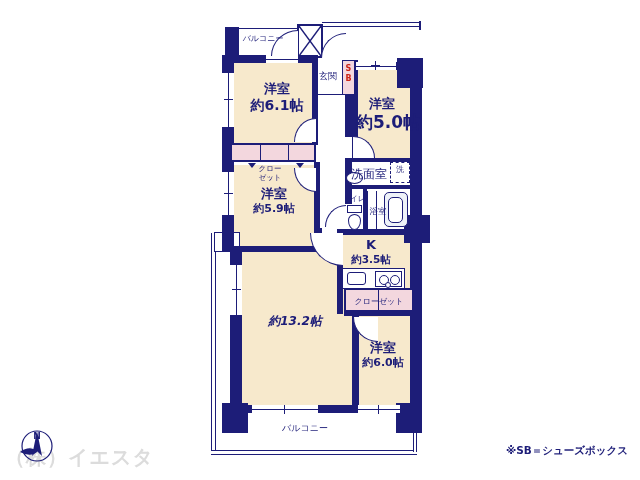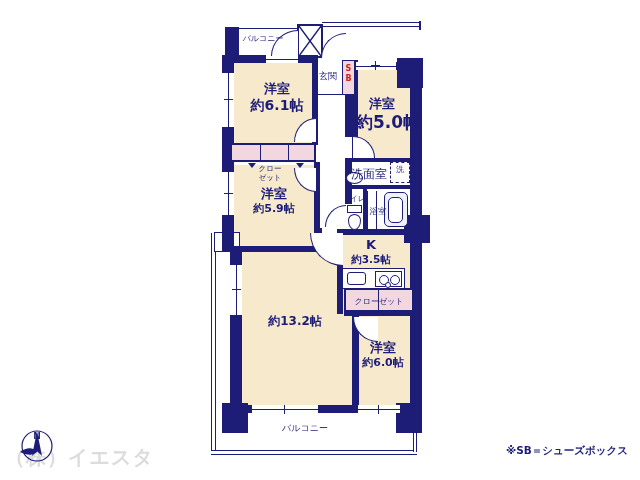--- a/index.html
+++ b/index.html
@@ -158,21 +158,21 @@
     <div style="font-size:13px;">洋室</div>
     <div style="font-size:17px;">約5.0帖</div>
   </div>
 
   <div class="lbl" style="left:234px;top:186px;width:80px;">
     <div style="font-size:13px;">洋室</div>
     <div style="font-size:11px;">約5.9帖</div>
   </div>
 
   <div class="lbl" style="left:240px;top:314px;width:110px;">
-    <div style="font-size:12px;">約13.2帖</div>
+    <div style="font-size:12px;font-style:italic;">約13.2帖</div>
   </div>
 
   <div class="lbl" style="left:341px;top:237px;width:60px;">
     <div style="font-size:13px;">K</div>
     <div style="font-size:10.5px;">約3.5帖</div>
   </div>
 
   <div class="lbl" style="left:357px;top:340px;width:52px;">
     <div style="font-size:13px;">洋室</div>
     <div style="font-size:11px;">約6.0帖</div>

